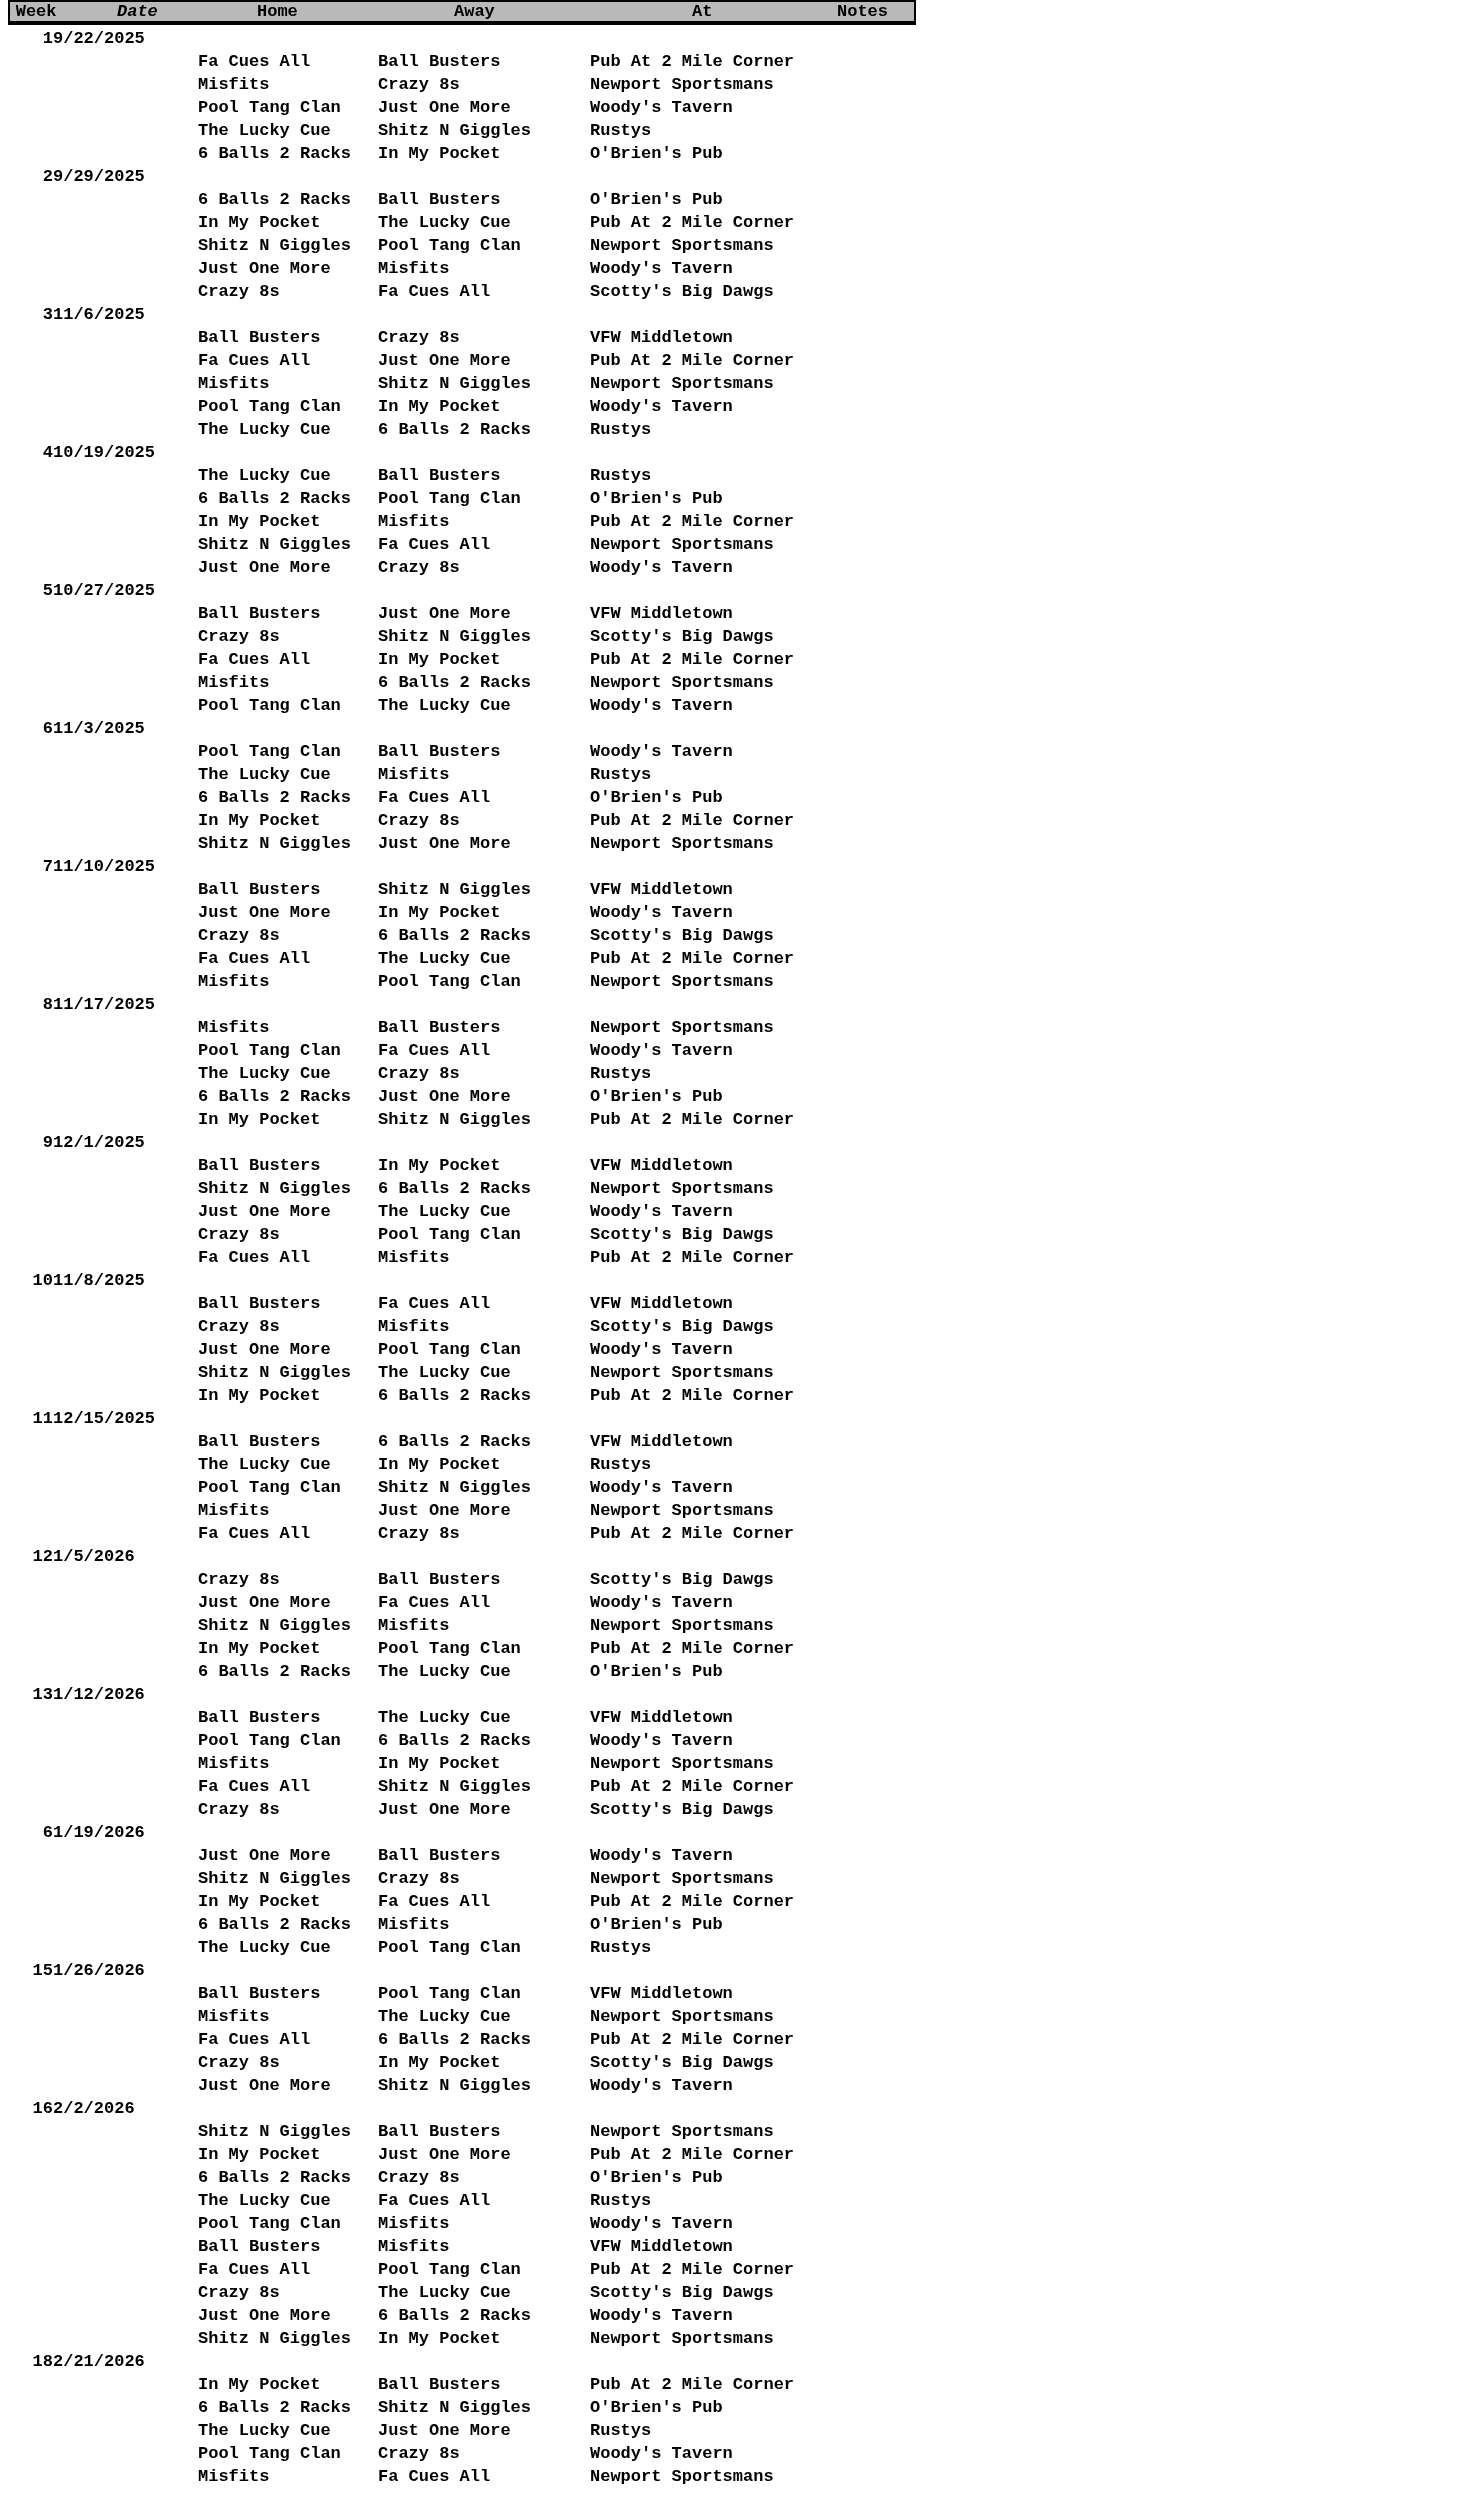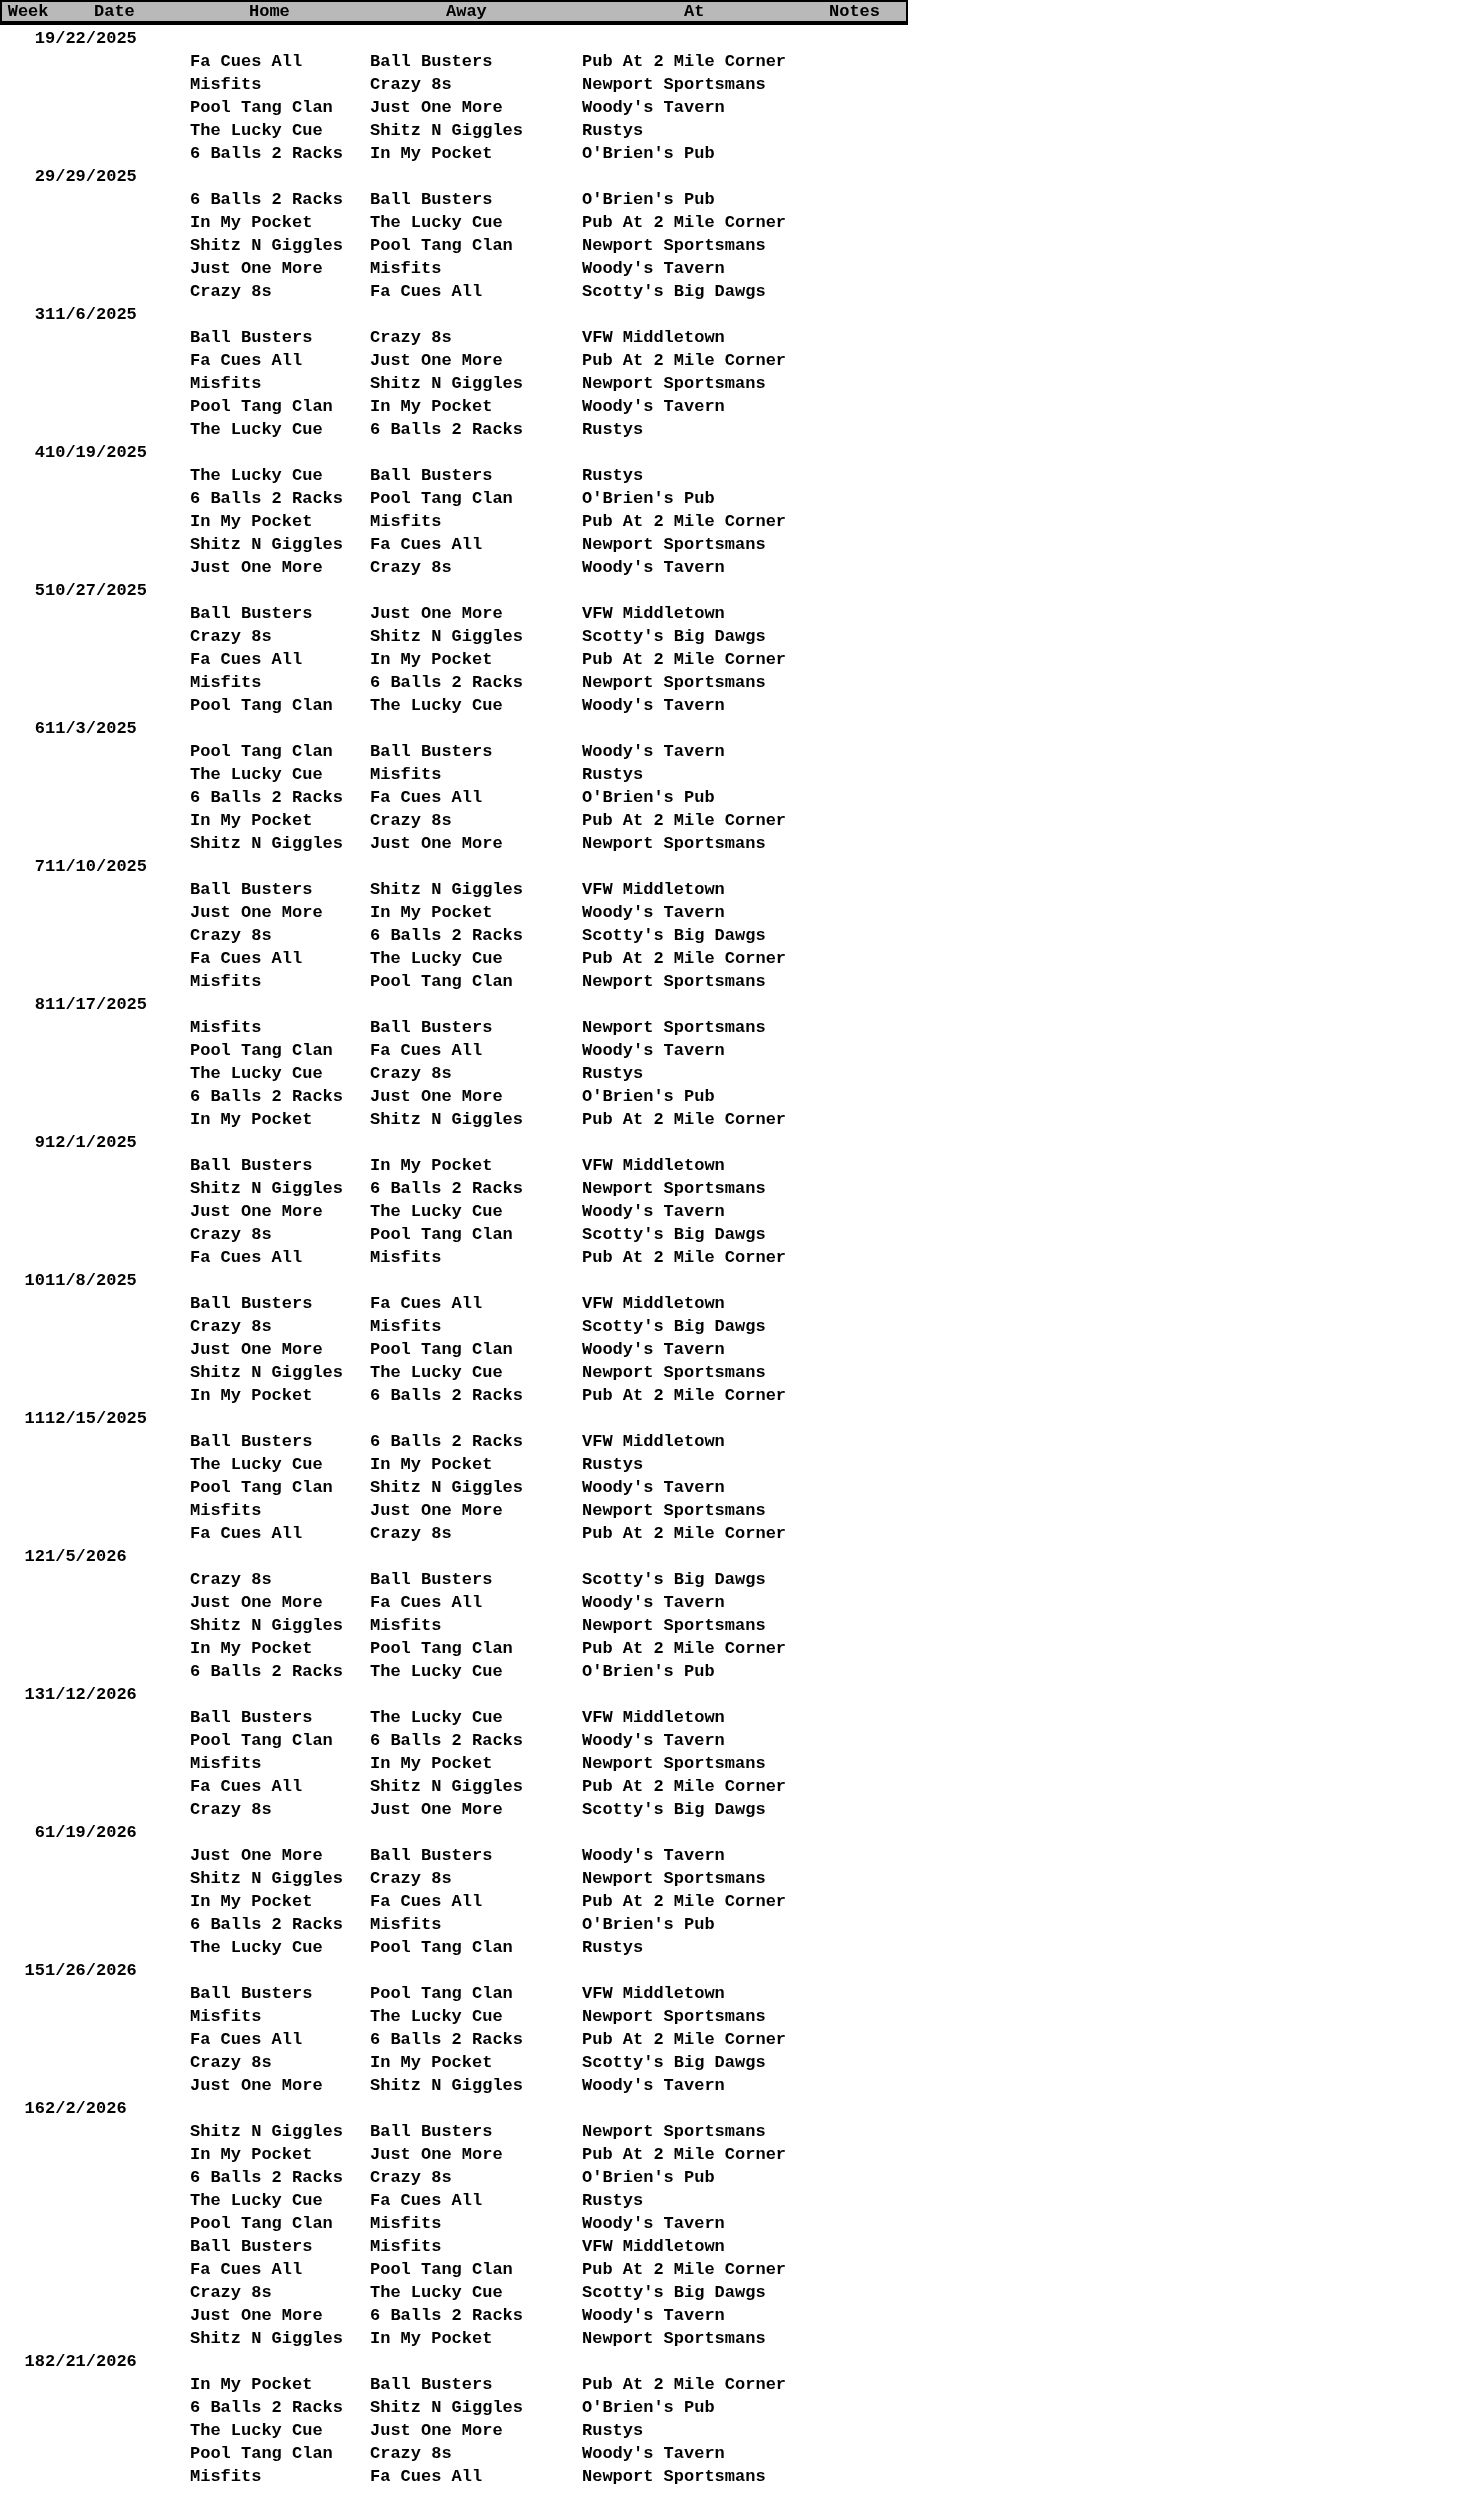--- a/index.html
+++ b/index.html
@@ -6,38 +6,39 @@
   .page{
     position:relative;
     width:1256px;
     height:2512px;
     background:#ffffff;
     font-family:"Liberation Mono","DejaVu Sans Mono",monospace;
     font-weight:700;
     font-size:17px;
     color:#000;
     overflow:hidden;
+    margin-left:8px;
   }
   .table-header{
     position:absolute;
     top:0;left:0;
     width:908px;height:25px;
     box-sizing:border-box;
     background:#b9b9b9;
     border:2.5px solid #000;
     border-bottom:4.1px solid #000;
   }
   .table-header span{
     position:absolute;
     top:0;
     line-height:19px;
     white-space:pre;
   }
   .h-week{left:5.7px;}
-  .h-date{left:92px;}
+  .h-date{left:107px;font-style:italic;}
   .h-home{left:247px;}
   .h-away{left:444px;}
   .h-at{left:682px;}
   .h-notes{left:827px;}
   #schedule{
     position:absolute;
     top:27px;left:0;
     width:1464px;
   }
   .line{

